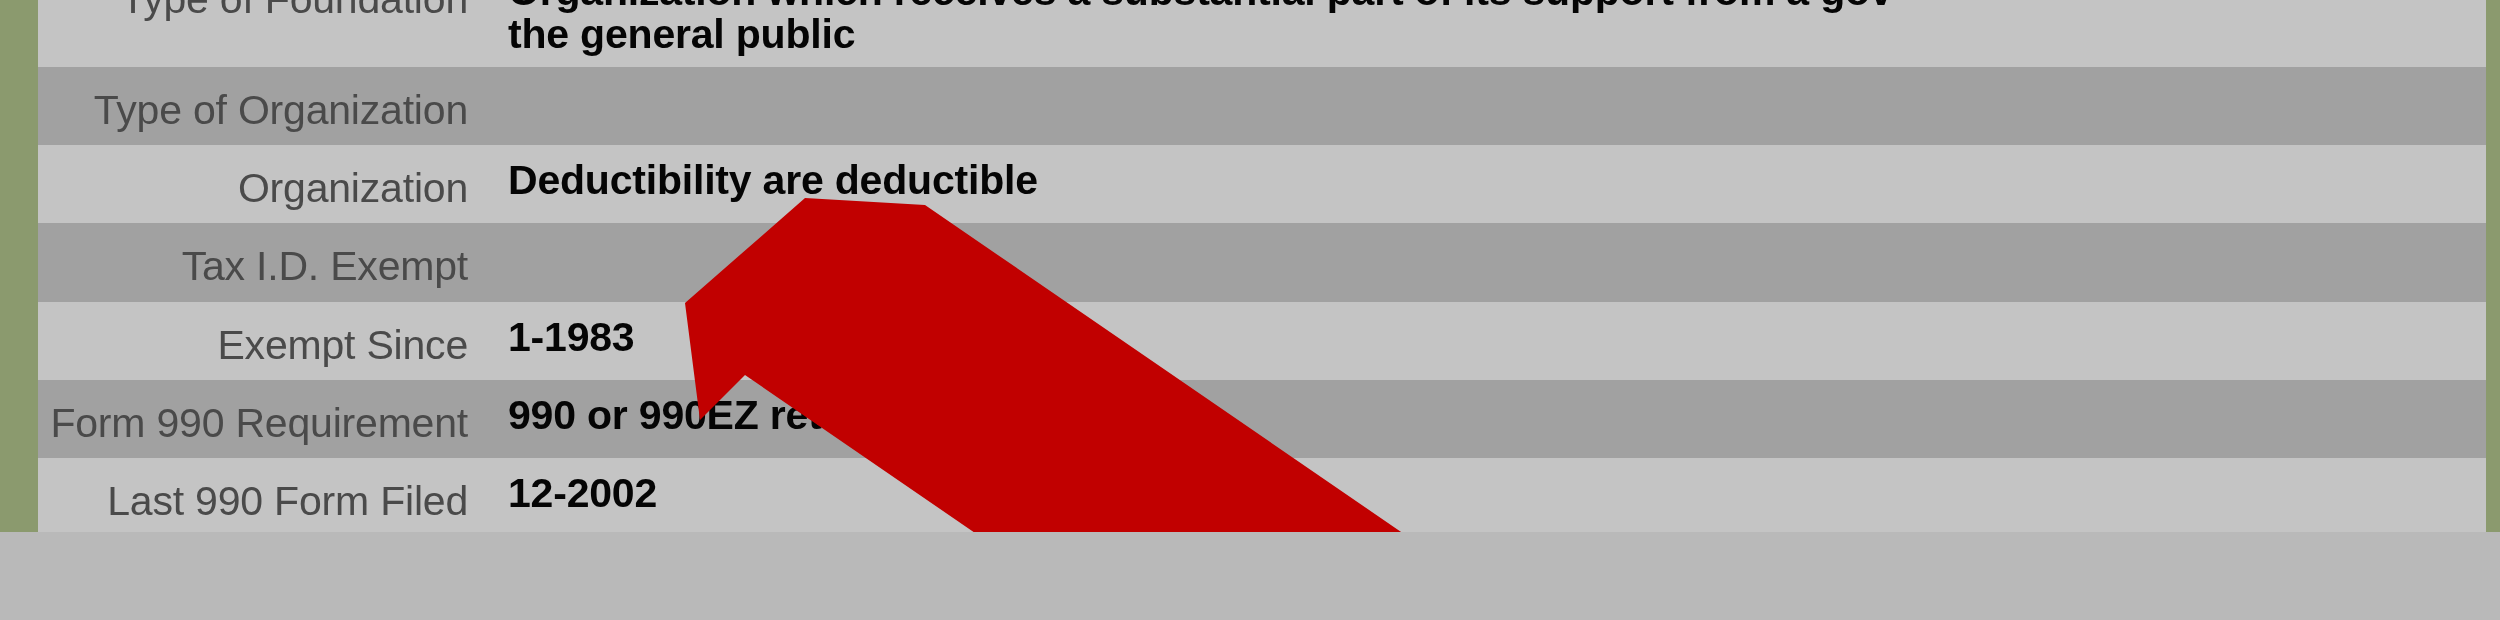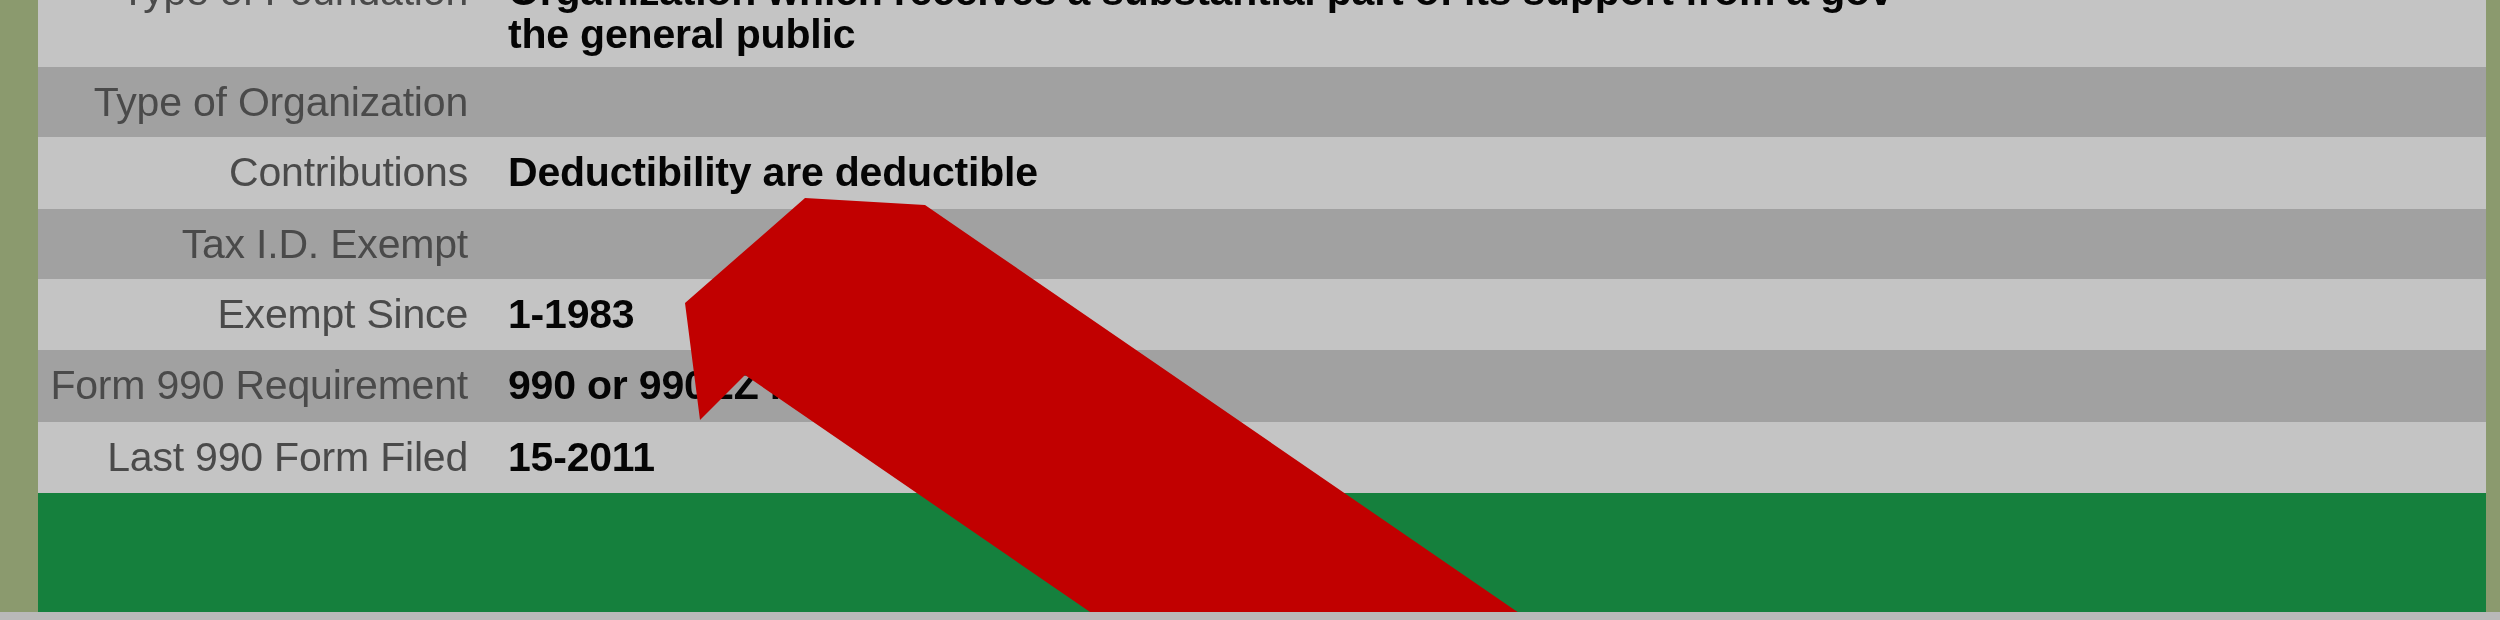--- a/index.html
+++ b/index.html
@@ -3,23 +3,23 @@
 <meta charset="utf-8">
 <style>
   html, body {
     margin: 0;
     padding: 0;
     background: #b9b9b9;
   }
   #screen {
     position: relative;
     width: 2500px;
-    height: 612px;
+    height: 532px;
     overflow: hidden;
-    background: #15803d;
+    background: #22c55e;
     font-family: "Liberation Sans", sans-serif;
     -webkit-font-smoothing: antialiased;
   }
 
   
   .page-edge {
     position: absolute;
     top: 0;
     bottom: 0;
     background: #8b9a6e;
@@ -47,20 +47,21 @@
 
   .cell-label {
     flex: 0 0 430px;
     text-align: right;
     padding: 14px 22px 14px 0;
     color: #4a4a4a;
     font-size: 41px;
     line-height: 1.03;
     letter-spacing: -0.2px;
     white-space: nowrap;
+    margin-top: 8px;
   }
   .cell-value {
     flex: 1 1 auto;
     padding: 14px 0 14px 18px;
     color: #050505;
     font-size: 41px;
     font-weight: bold;
     line-height: 1.06;
     letter-spacing: -0.2px;
     white-space: nowrap;
@@ -96,41 +97,41 @@
         <div>Organization which receives a substantial part of its support from a gov</div>
         <div>the general public</div>
       </div>
     </div>
 
     <div class="row even">
       <div class="cell-label">Type of Organization</div>
     </div>
 
     <div class="row odd">
-      <div class="cell-label">Contributions</div>
+      <div class="cell-label">Organization</div>
       <div class="cell-value">Deductibility are deductible</div>
     </div>
 
     <div class="row even">
       <div class="cell-label">Tax I.D. Exempt</div>
     </div>
 
     <div class="row odd">
       <div class="cell-label">Exempt Since</div>
       <div class="cell-value">1-1983</div>
     </div>
 
     <div class="row even">
       <div class="cell-label">Form 990 Requirement</div>
       <div class="cell-value">990 or 990EZ return</div>
     </div>
 
     <div class="row odd">
       <div class="cell-label">Last 990 Form Filed</div>
-      <div class="cell-value">15-2011</div>
+      <div class="cell-value">12-2002</div>
     </div>
 
   </div>
 
   <div class="arrow-layer">
     <svg viewBox="0 0 2500 620" xmlns="http://www.w3.org/2000/svg">
       <polygon points="685,303
                        805,198
                        925,205
                        1835,830

